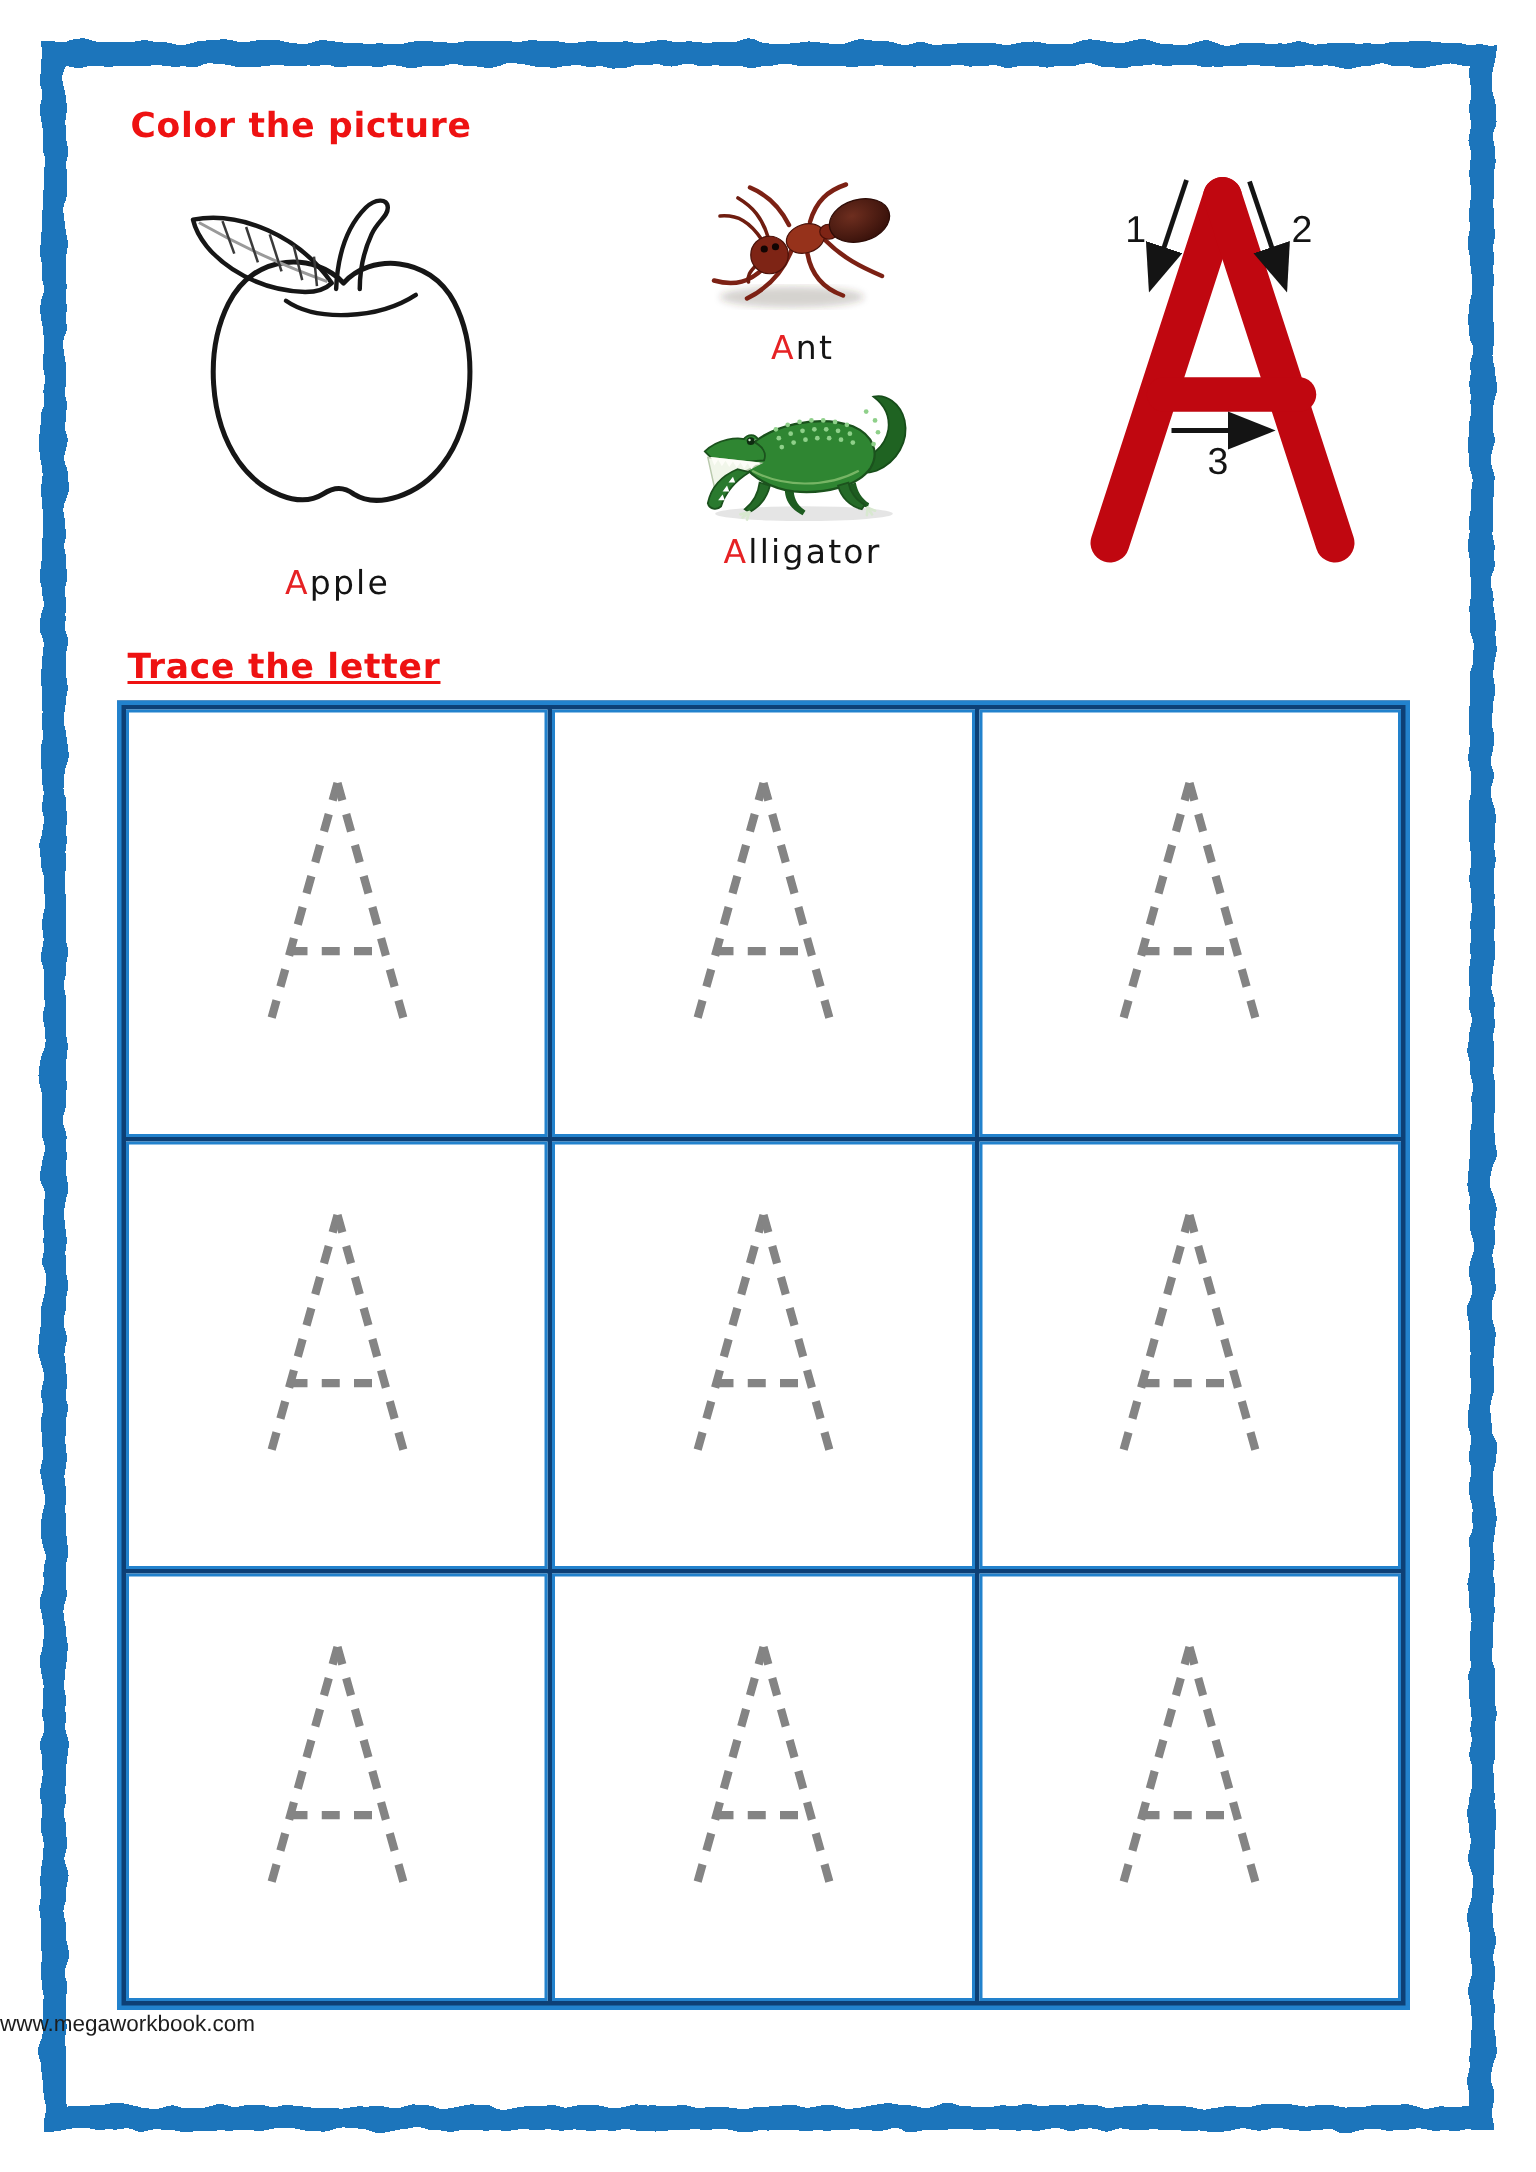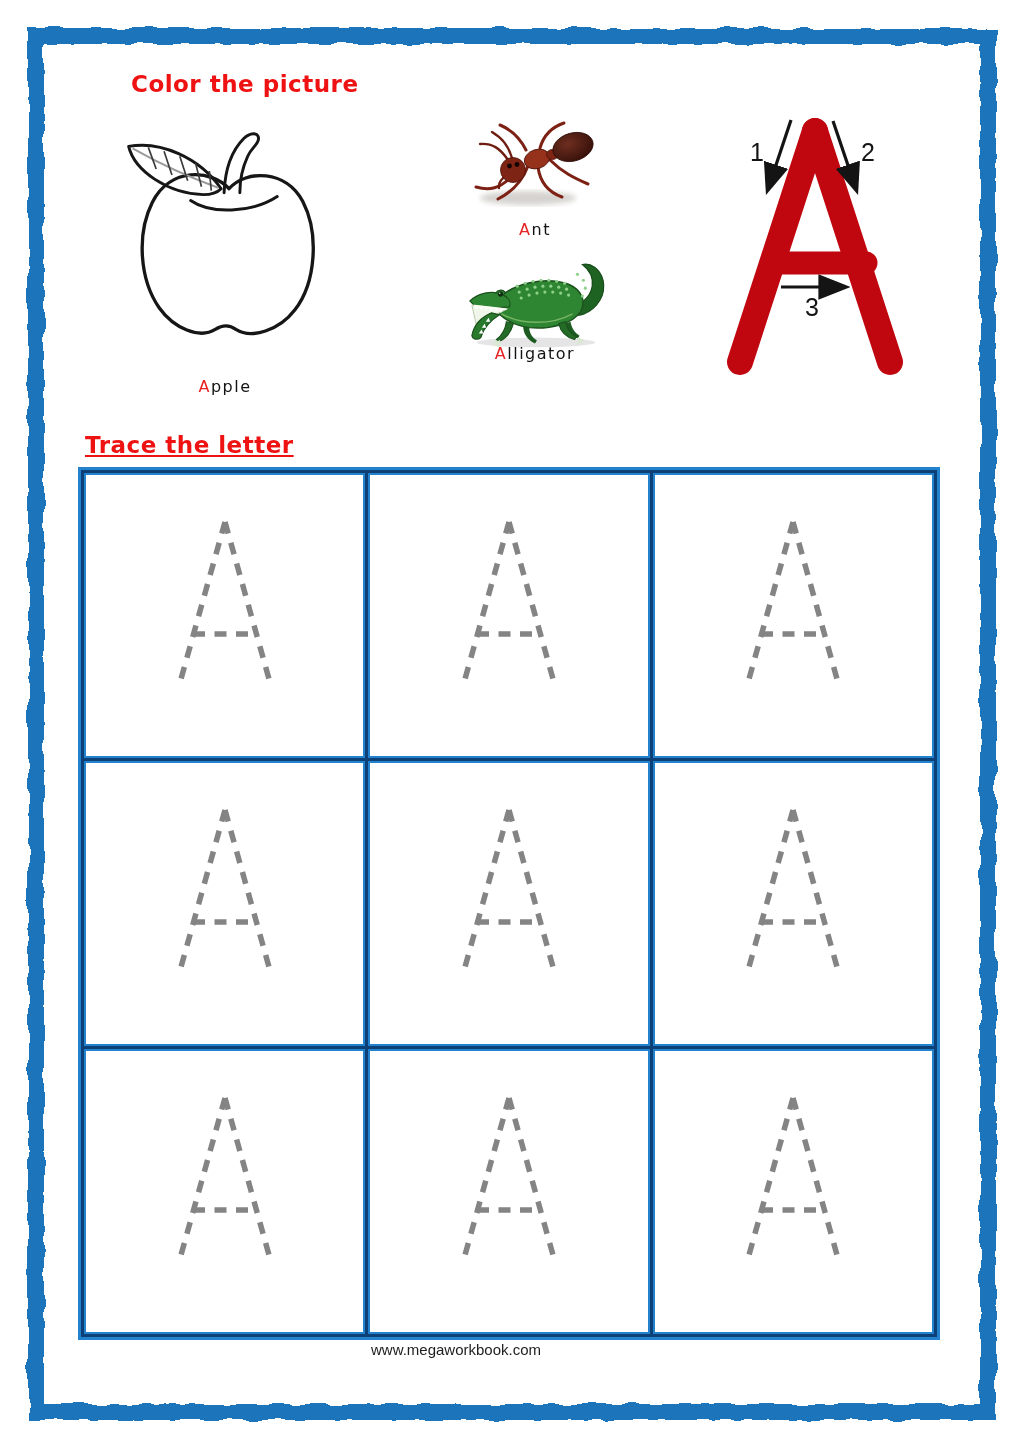--- a/index.html
+++ b/index.html
@@ -8,55 +8,55 @@
     background:#ffffff; overflow:hidden;
     font-family:"DejaVu Sans", sans-serif;
   }
   .frame-svg { position:absolute; left:0; top:0; pointer-events:none; }
 
   .heading {
     position:absolute; color:#ee1212; font-weight:bold;
     font-size:23px; letter-spacing:0.5px;
     font-family:"DejaVu Sans", sans-serif;
   }
-  #heading-color { left:87px; top:71px;margin-left:44px; }
+  #heading-color { left:87px; top:71px; }
   #heading-trace { left:85px; top:432px;text-decoration:underline; }
 
   .pic { position:absolute; }
   #apple-pic { left:105px; top:110px; width:250px; height:246px; }
   #ant-pic { left:466px; top:118px; width:130px; height:90px; }
   #alligator-pic { left:462px; top:252px; width:148px; height:97px; }
   #letter-model { left:718px; top:95px; width:200px; height:300px; }
 
   .pic-label {
     position:absolute; text-align:center;
-    font-size:16px; color:#141414; letter-spacing:1.5px;
+    font-size:22px; color:#141414; letter-spacing:1.5px;
     font-family:"DejaVu Sans", sans-serif;
   }
   .pic-label .initial { color:#e62224; }
   #apple-label { left:100px; top:377px; width:250px; }
   #ant-label { left:425px; top:220px; width:220px; }
-  #alligator-label { left:425px; top:344px; width:220px; }
+  #alligator-label { left:425px; top:356px; width:220px; }
 
   .trace-grid {
     position:absolute; left:78px; top:467px; width:862px; height:873px;
     box-sizing:border-box;
     display:grid; grid-template-columns:repeat(3,1fr); grid-template-rows:repeat(3,1fr);
     gap:3px; padding:3px;
     background:#0d4076; border:3px solid #2282cd;
   }
   .trace-cell {
     background:#ffffff; border:2px solid #2282cd;
     display:flex; align-items:center; justify-content:center;
   }
   .trace-cell svg { transform:translateY(-12px); }
 
   .footer {
     position:absolute; left:0; top:1341px; width:912px;
-    text-align:center; font-size:15px; color:#1d1d1d;
+    text-align:left; font-size:15px; color:#1d1d1d;
     font-family:"Liberation Sans", sans-serif;
   }
   .num-label {
     font-family:"Liberation Sans", sans-serif;
     font-size:25px; fill:#141414;
   }
 </style>
 </head>
 <body>
 

